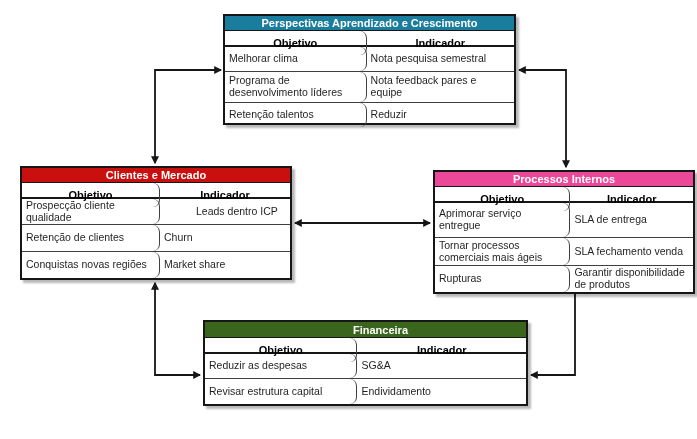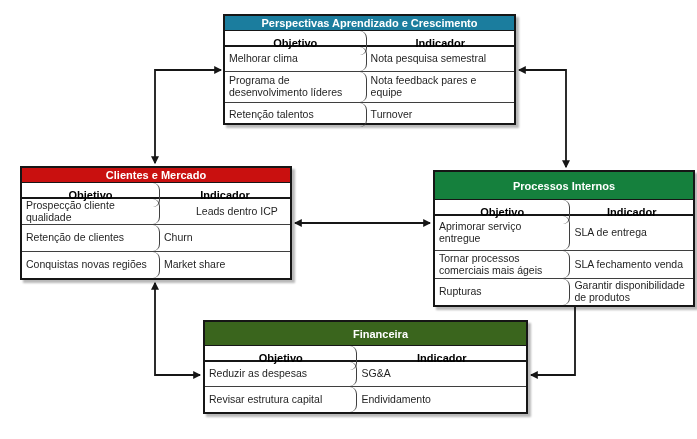--- a/index.html
+++ b/index.html
@@ -63,21 +63,21 @@
     <div class="t-row" style="height:25px;">
       <div class="t-cell">Melhorar clima</div>
       <div class="t-cell">Nota pesquisa semestral</div>
     </div>
     <div class="t-row" style="height:31px;">
       <div class="t-cell">Programa de desenvolvimento líderes</div>
       <div class="t-cell">Nota feedback pares e equipe</div>
     </div>
     <div class="t-row" style="height:20px;">
       <div class="t-cell">Retenção talentos</div>
-      <div class="t-cell">Turnover</div>
+      <div class="t-cell">Reduzir</div>
     </div>
   </div>
 
   <div class="bsc" style="left:20px; top:166px; width:272px; --split:51.5%;">
     <div class="t-title" style="height: 15px; background-color: rgb(201, 16, 15);">Clientes e Mercado</div>
     <div class="t-row t-head" style="height:16px;">
       <div class="t-cell t-colhead">Objetivo</div>
       <div class="t-cell t-colhead">Indicador</div>
     </div>
     <div class="t-row" style="height:26px;gap:32px;">
@@ -88,41 +88,41 @@
       <div class="t-cell">Retenção de clientes</div>
       <div class="t-cell">Churn</div>
     </div>
     <div class="t-row" style="height:26px;">
       <div class="t-cell">Conquistas novas regiões</div>
       <div class="t-cell">Market share</div>
     </div>
   </div>
 
   <div class="bsc" style="left:433px; top:170px; width:262px; --split:52.5%;">
-    <div class="t-title" style="height: 28px; background-color: #15803d;">Processos Internos</div>
+    <div class="t-title" style="height: 15px; background-color: #ec4899;">Processos Internos</div>
     <div class="t-row t-head" style="height:16px;">
       <div class="t-cell t-colhead">Objetivo</div>
       <div class="t-cell t-colhead">Indicador</div>
     </div>
     <div class="t-row" style="height:35px;">
       <div class="t-cell">Aprimorar serviço entregue</div>
       <div class="t-cell">SLA de entrega</div>
     </div>
     <div class="t-row" style="height:28px;">
       <div class="t-cell">Tornar processos comerciais mais ágeis</div>
       <div class="t-cell">SLA fechamento venda</div>
     </div>
     <div class="t-row" style="height:26px;">
       <div class="t-cell">Rupturas</div>
       <div class="t-cell">Garantir disponibilidade de produtos</div>
     </div>
   </div>
 
   <div class="bsc" style="left:203px; top:320px; width:325px; --split:47.5%;">
-    <div class="t-title" style="height: 24px; background-color: rgb(58, 101, 29); padding-left: 30px;">Financeira</div>
+    <div class="t-title" style="height: 16px; background-color: rgb(58, 101, 29); padding-left: 30px;">Financeira</div>
     <div class="t-row t-head" style="height:16px;">
       <div class="t-cell t-colhead">Objetivo</div>
       <div class="t-cell t-colhead">Indicador</div>
     </div>
     <div class="t-row" style="height:25px;">
       <div class="t-cell">Reduzir as despesas</div>
       <div class="t-cell">SG&amp;A</div>
     </div>
     <div class="t-row" style="height:25px;">
       <div class="t-cell">Revisar estrutura capital</div>

